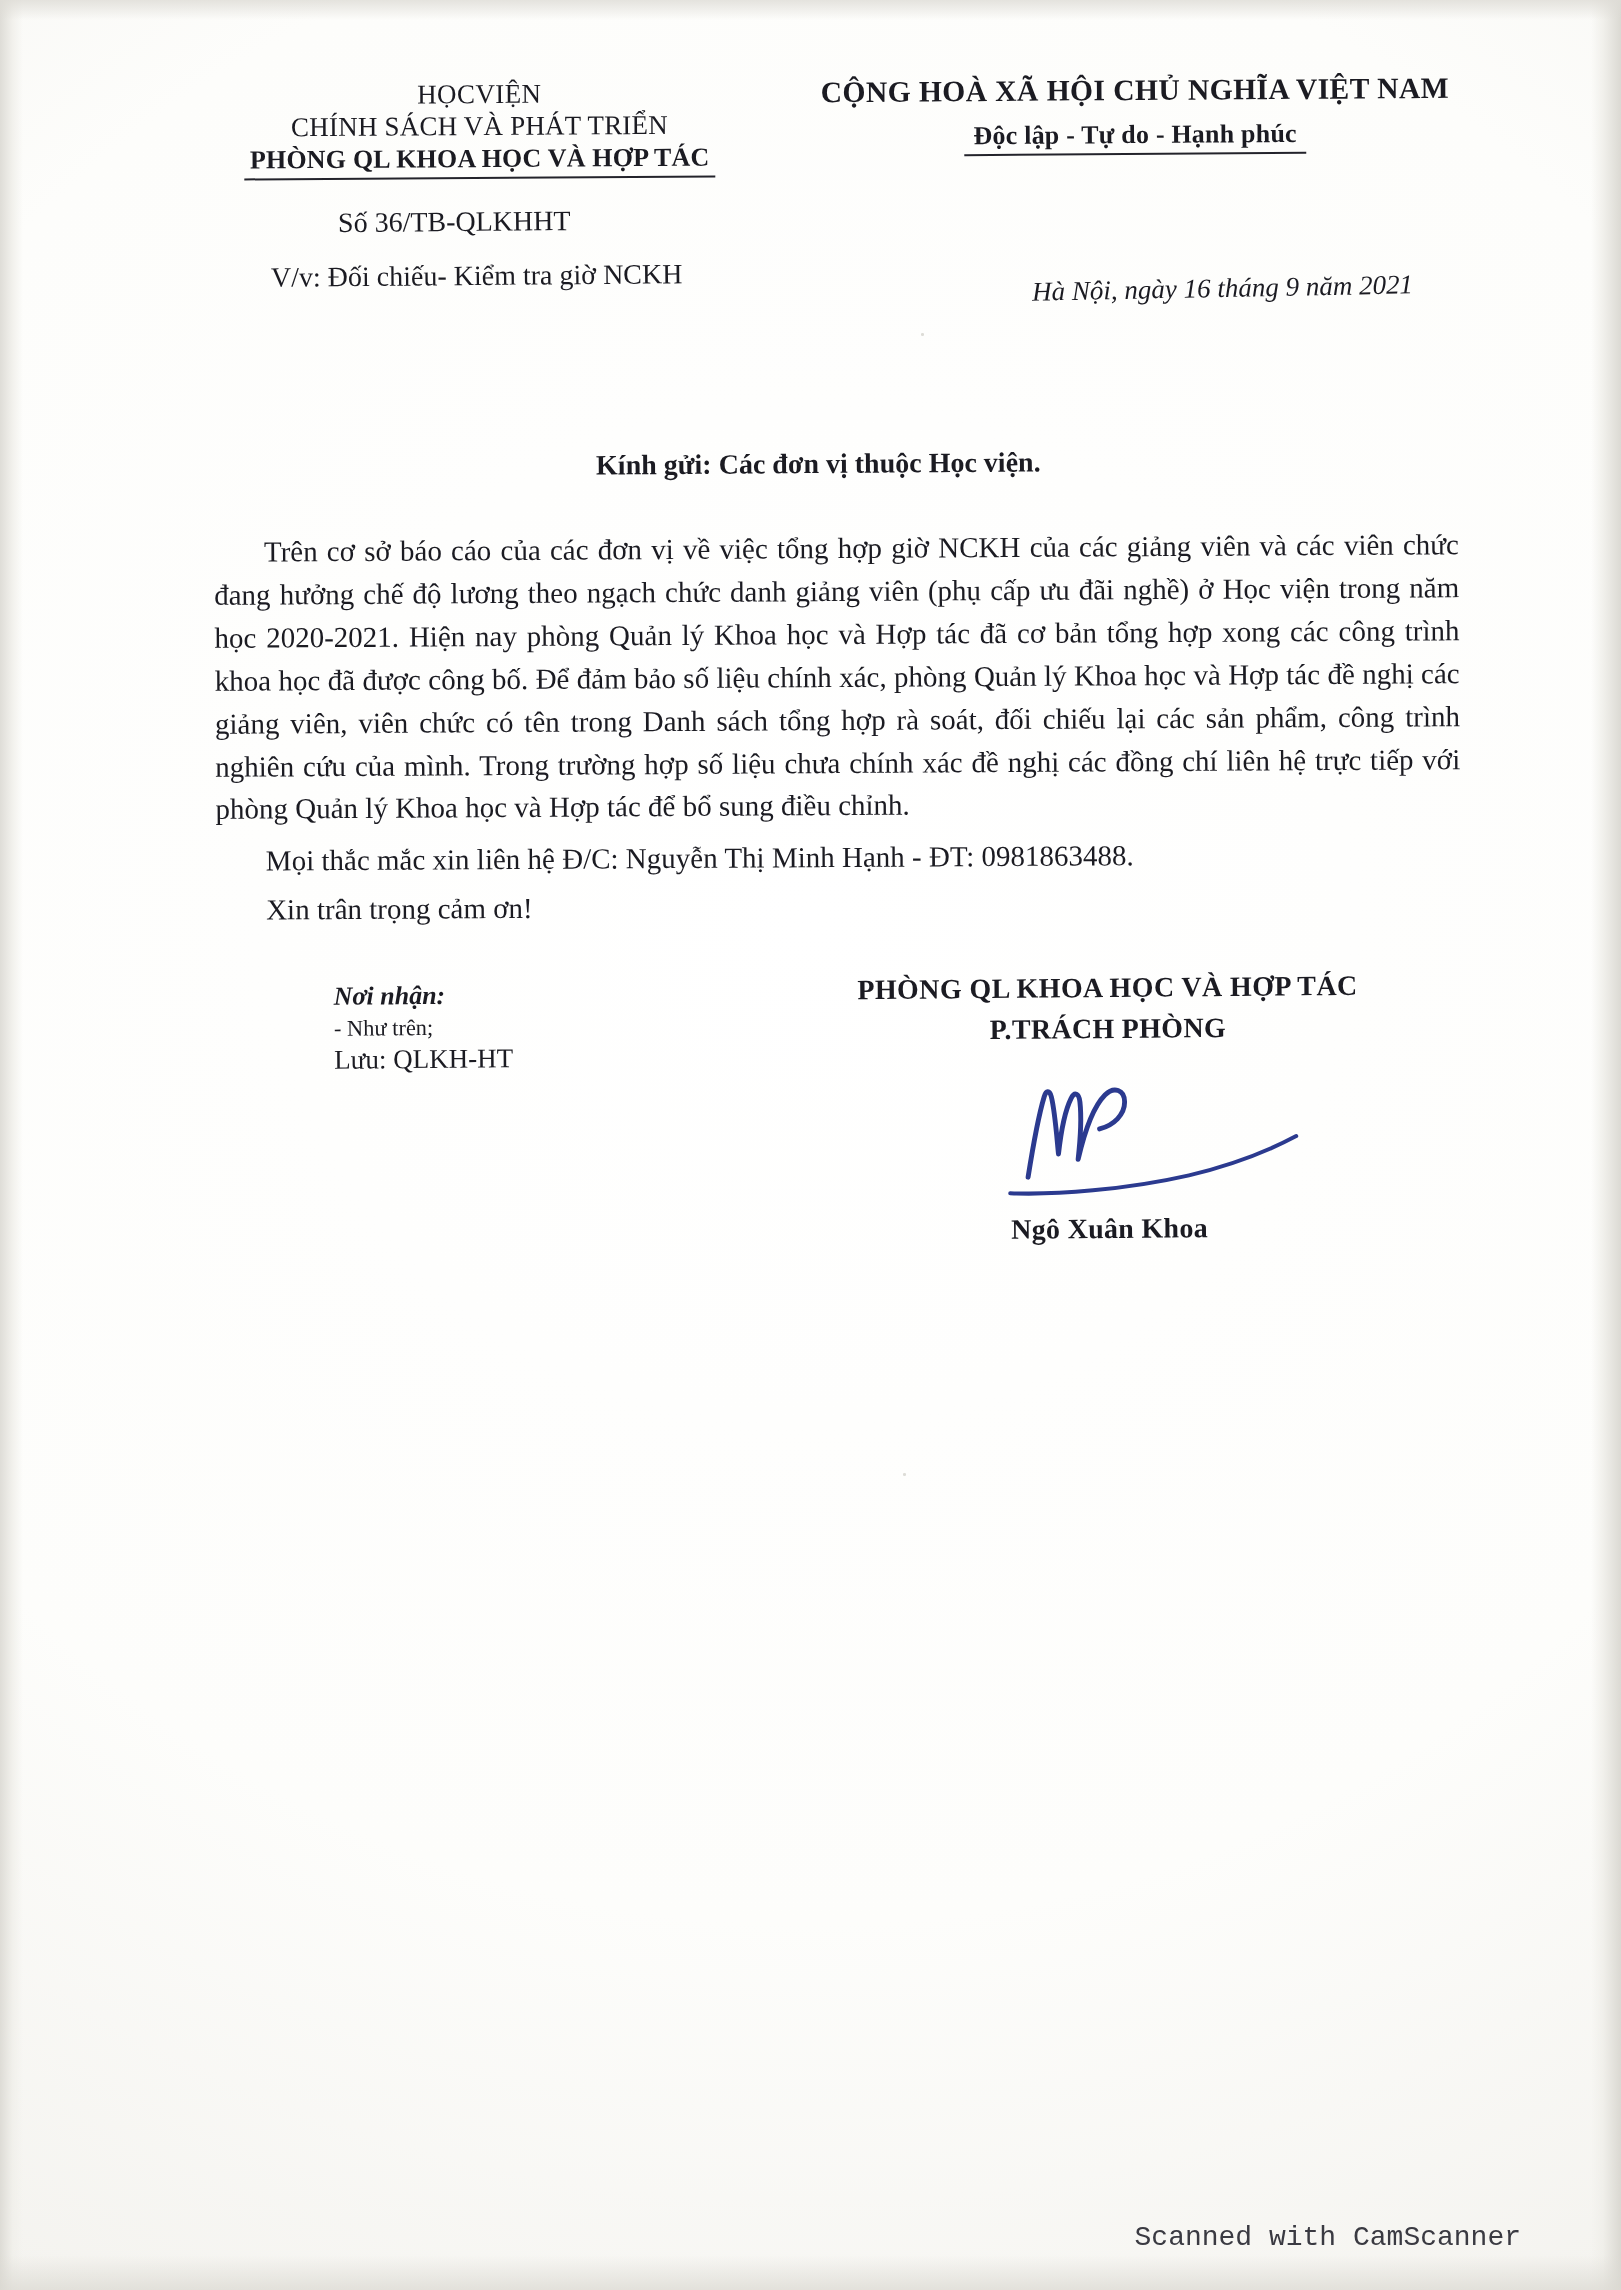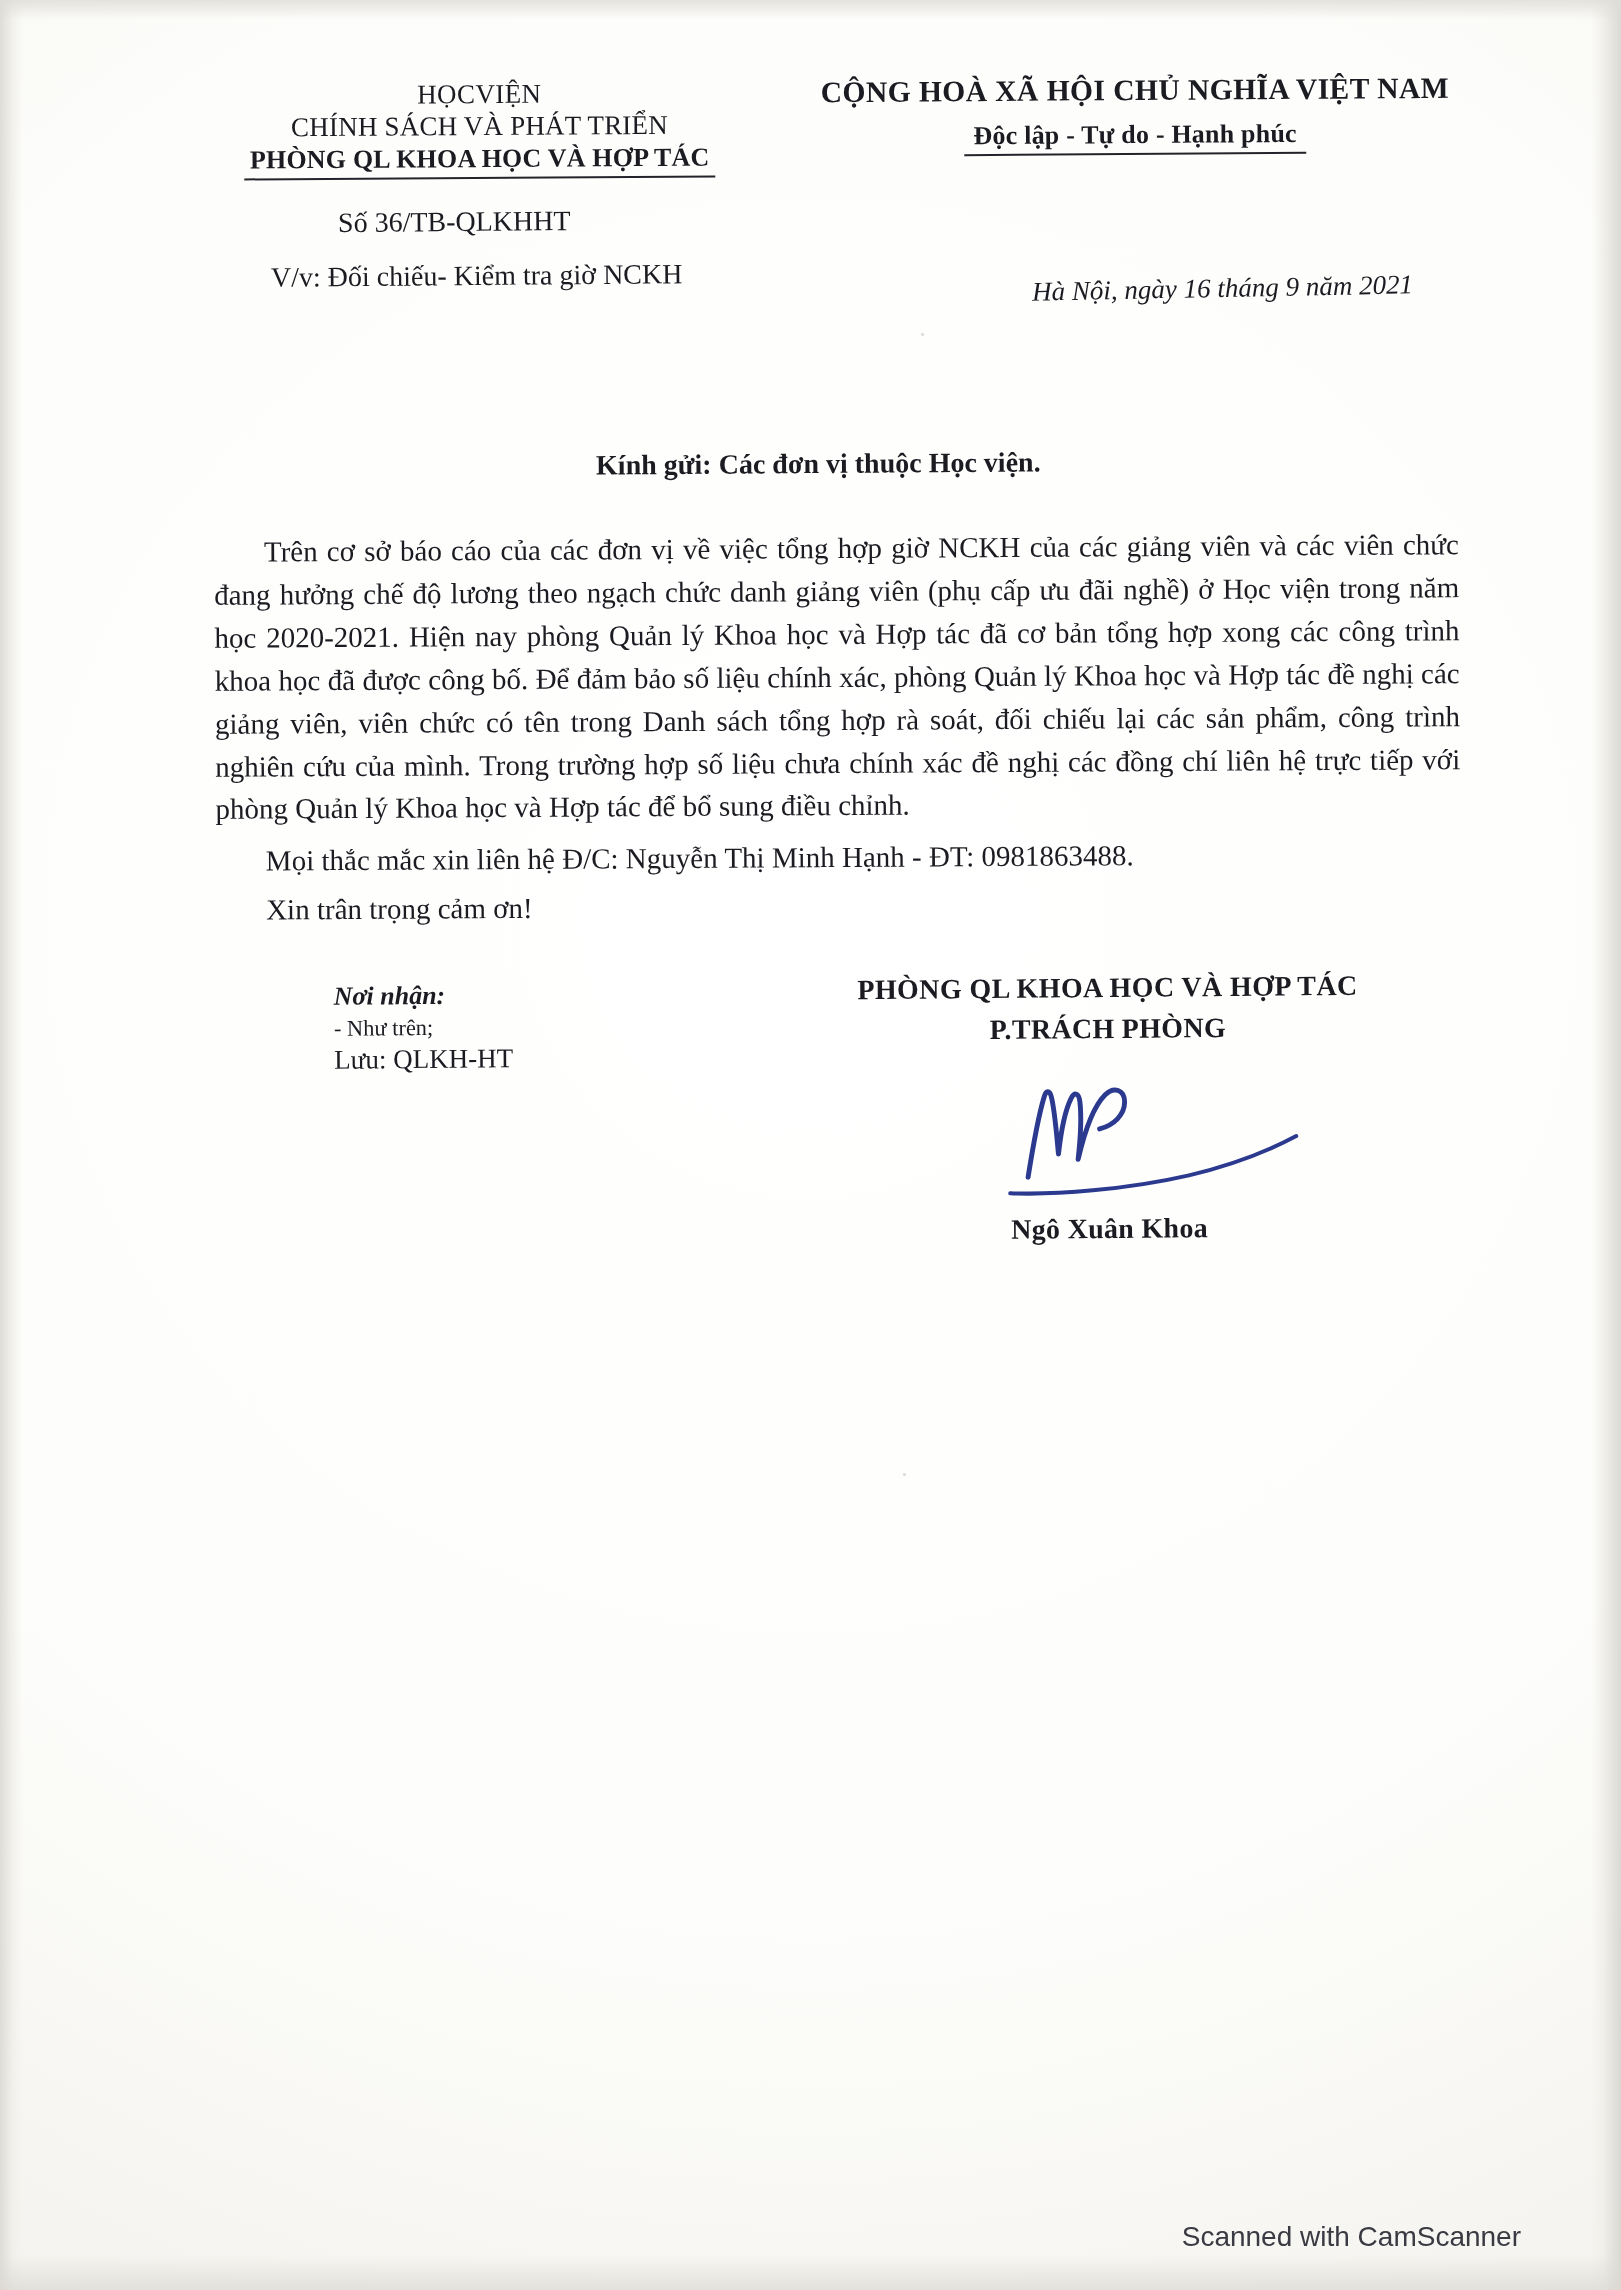--- a/index.html
+++ b/index.html
@@ -231,21 +231,21 @@
     height: 143px;
     pointer-events: none;
   }
 
   .footer-watermark {
     position: absolute;
     right: 116px;
     bottom: 38px;
     font-size: 28px;
     color: #3a3a42;
-    font-family: Liberation Sans, sans-serif;
+    font-family: Liberation Mono, monospace;
   }
 
   .speck {
     position: absolute;
     width: 2.7px; height: 2.7px;
     background: #cfcdc6;
     border-radius: 50%;
     opacity: .7;
   }
 </style>

